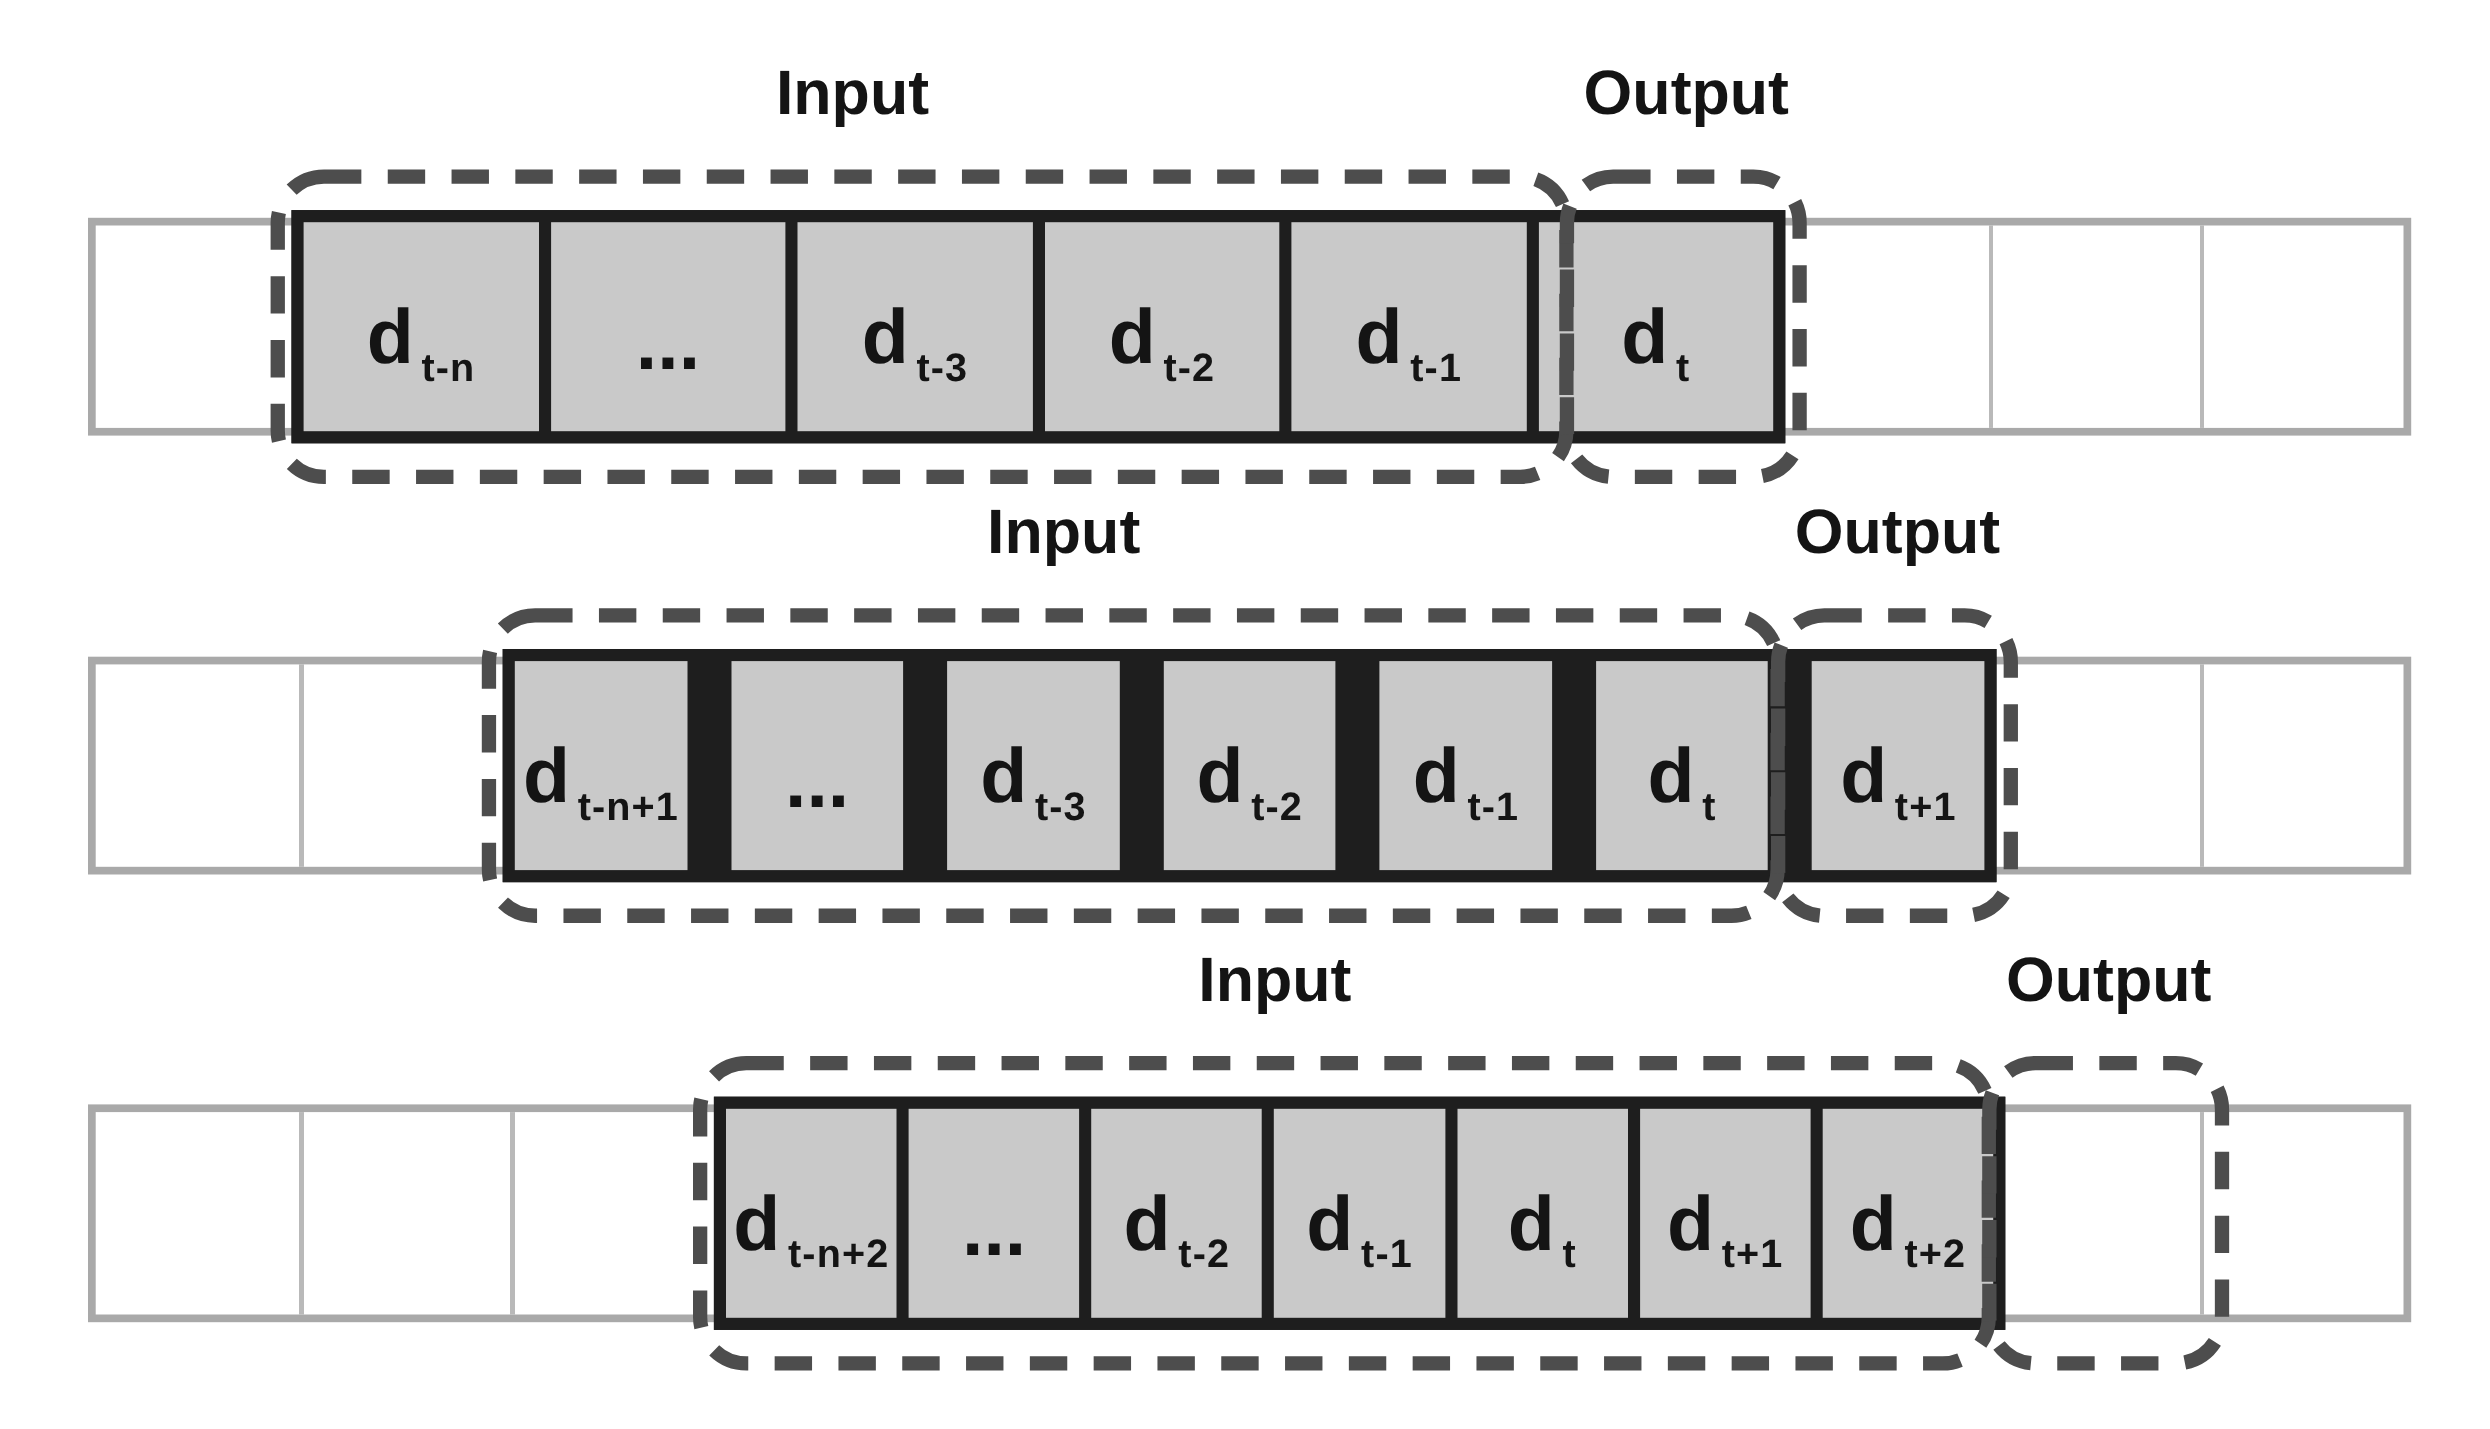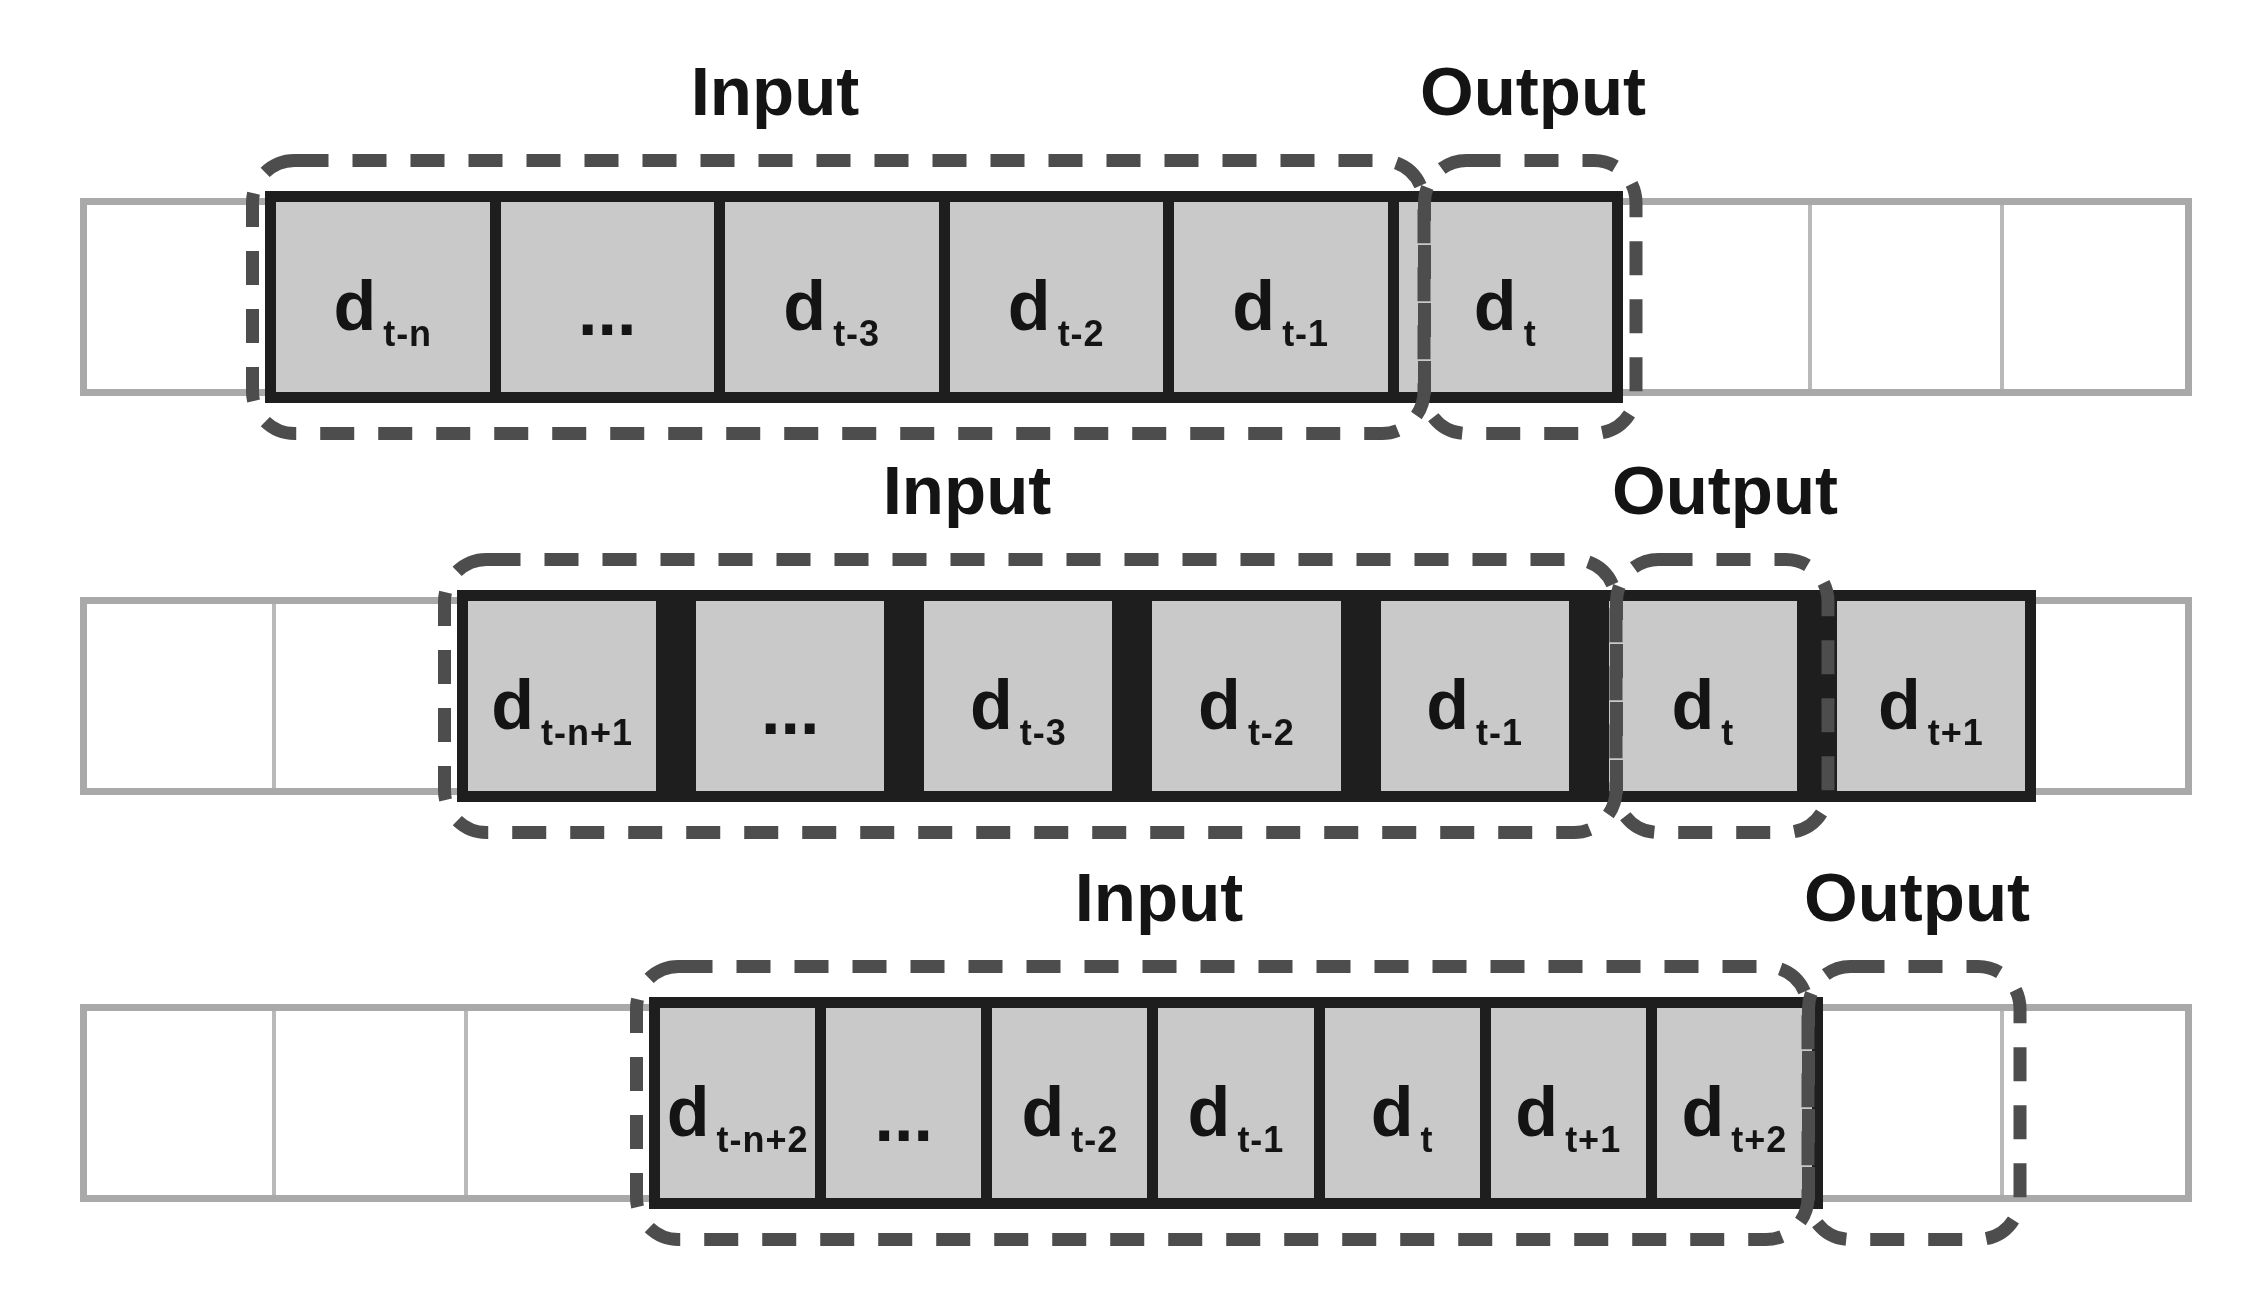--- a/index.html
+++ b/index.html
@@ -4,21 +4,21 @@
 <style>
   html,body{margin:0;padding:0}
   body{
     width:2264px;height:1299px;position:relative;overflow:hidden;
     background:var(--bg,#ffffff);
     font-family:"Liberation Sans",sans-serif;
   }
   .diagram{position:absolute;inset:0}
   .row-label{
     position:absolute;display:flex;justify-content:center;
-    font-weight:bold;font-size:69px;line-height:1;letter-spacing:0;
+    font-weight:bold;font-size:57px;line-height:1;letter-spacing:0;
     color:var(--text,#141414);white-space:nowrap;
   }
   .track{
     position:absolute;left:80px;width:2112px;height:198px;box-sizing:border-box;
     border:7px solid var(--track-border,#a9a9a9);
     background-color:#ffffff;
     background-image:repeating-linear-gradient(to right,var(--track-div,#b9b9b9) 0 4px,transparent 4px 192px);
     background-origin:border-box;background-clip:border-box;
   }
   .window{
@@ -71,21 +71,21 @@
       </svg>
     <svg class="dash" width="224.5" height="286" style="left: 1417.5px; top: 154px;">
         <rect x="6.5" y="6.5" width="211.5" height="273" rx="42" fill="none" stroke="#4d4d4d" stroke-width="13" stroke-dasharray="34 24"></rect>
       </svg>
   </div>
 
   <div>
     <div class="row-label" style="left: 378px; width: 1178px; top: 456px;">Input</div>
     <div class="row-label" style="left: 1616px; width: 218px; top: 456px;">Output</div>
     <div class="track" style="top: 597px;"></div>
-    <div class="window" style="left: 457px; top: 590px; width: 1579px; height: 212px; gap: 40px;">
+    <div class="window" style="left: 457px; top: 590px; width: 1358px; height: 212px; gap: 40px;">
         <div class="cell">
           <span class="lab"><span>d</span><span class="sub">t-n+1</span></span>
         </div>
         <div class="cell">
           <span class="lab"><span>...</span></span>
         </div>
         <div class="cell">
           <span class="lab"><span>d</span><span class="sub">t-3</span></span>
         </div>
         <div class="cell">

